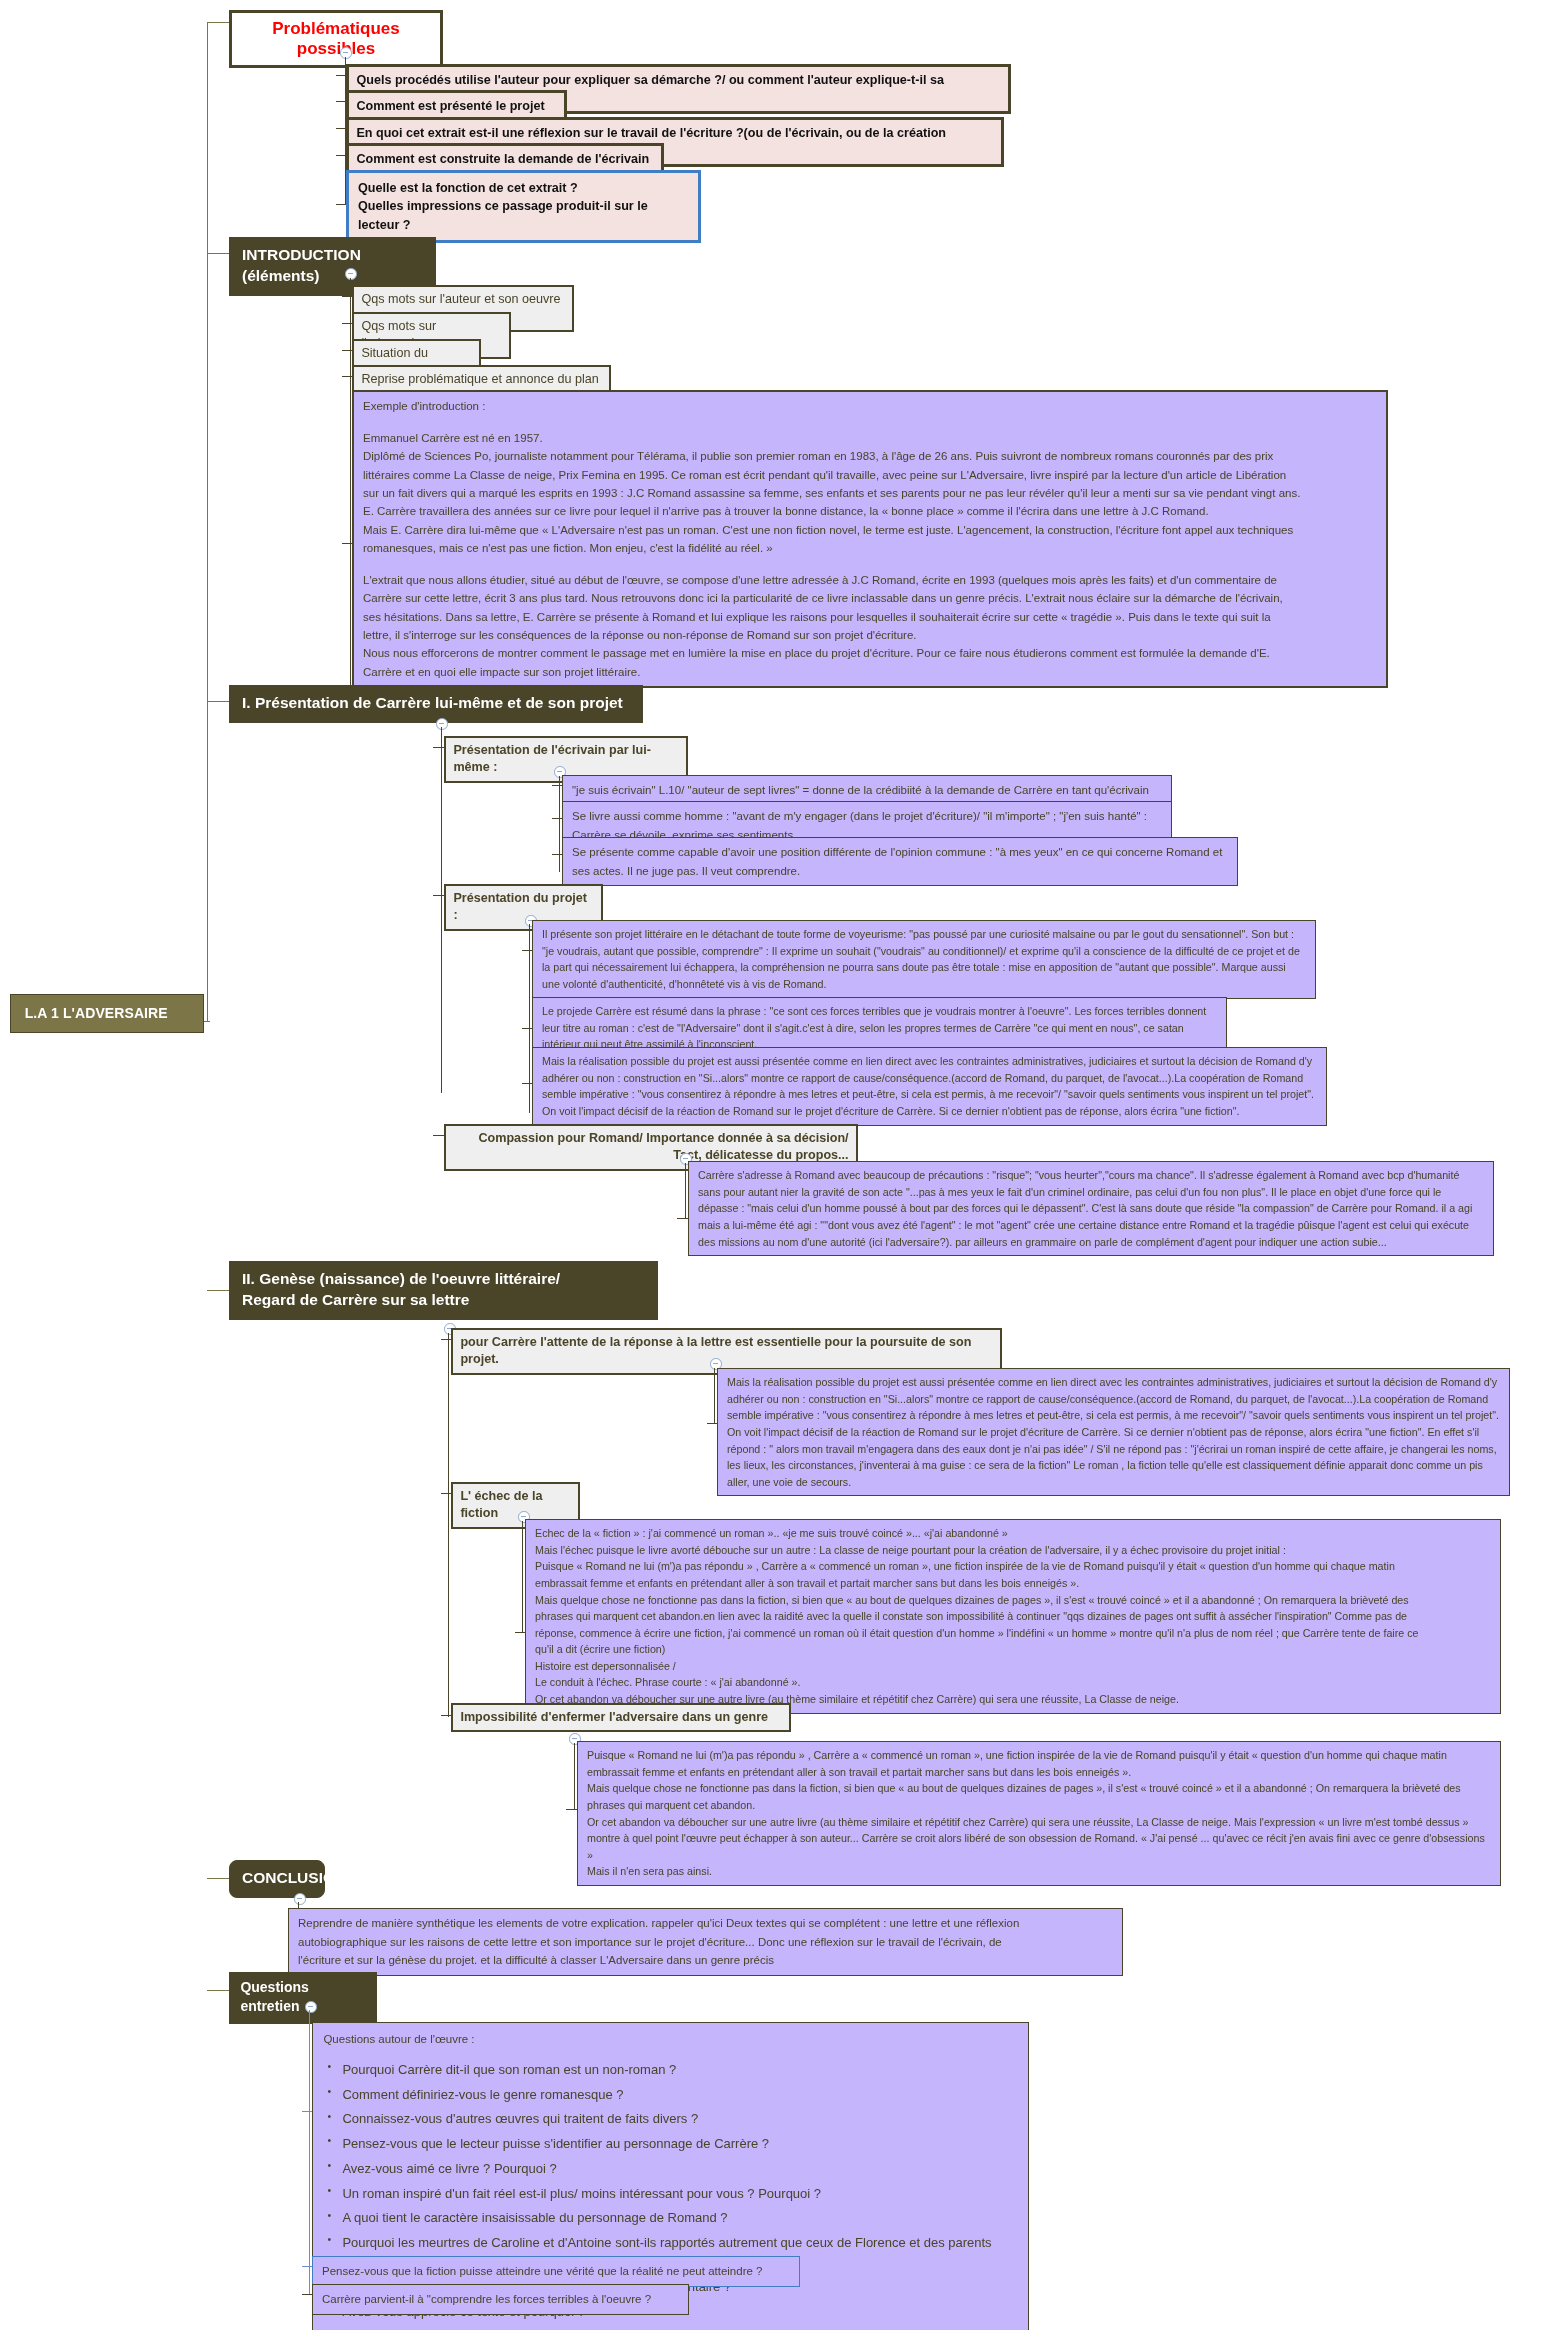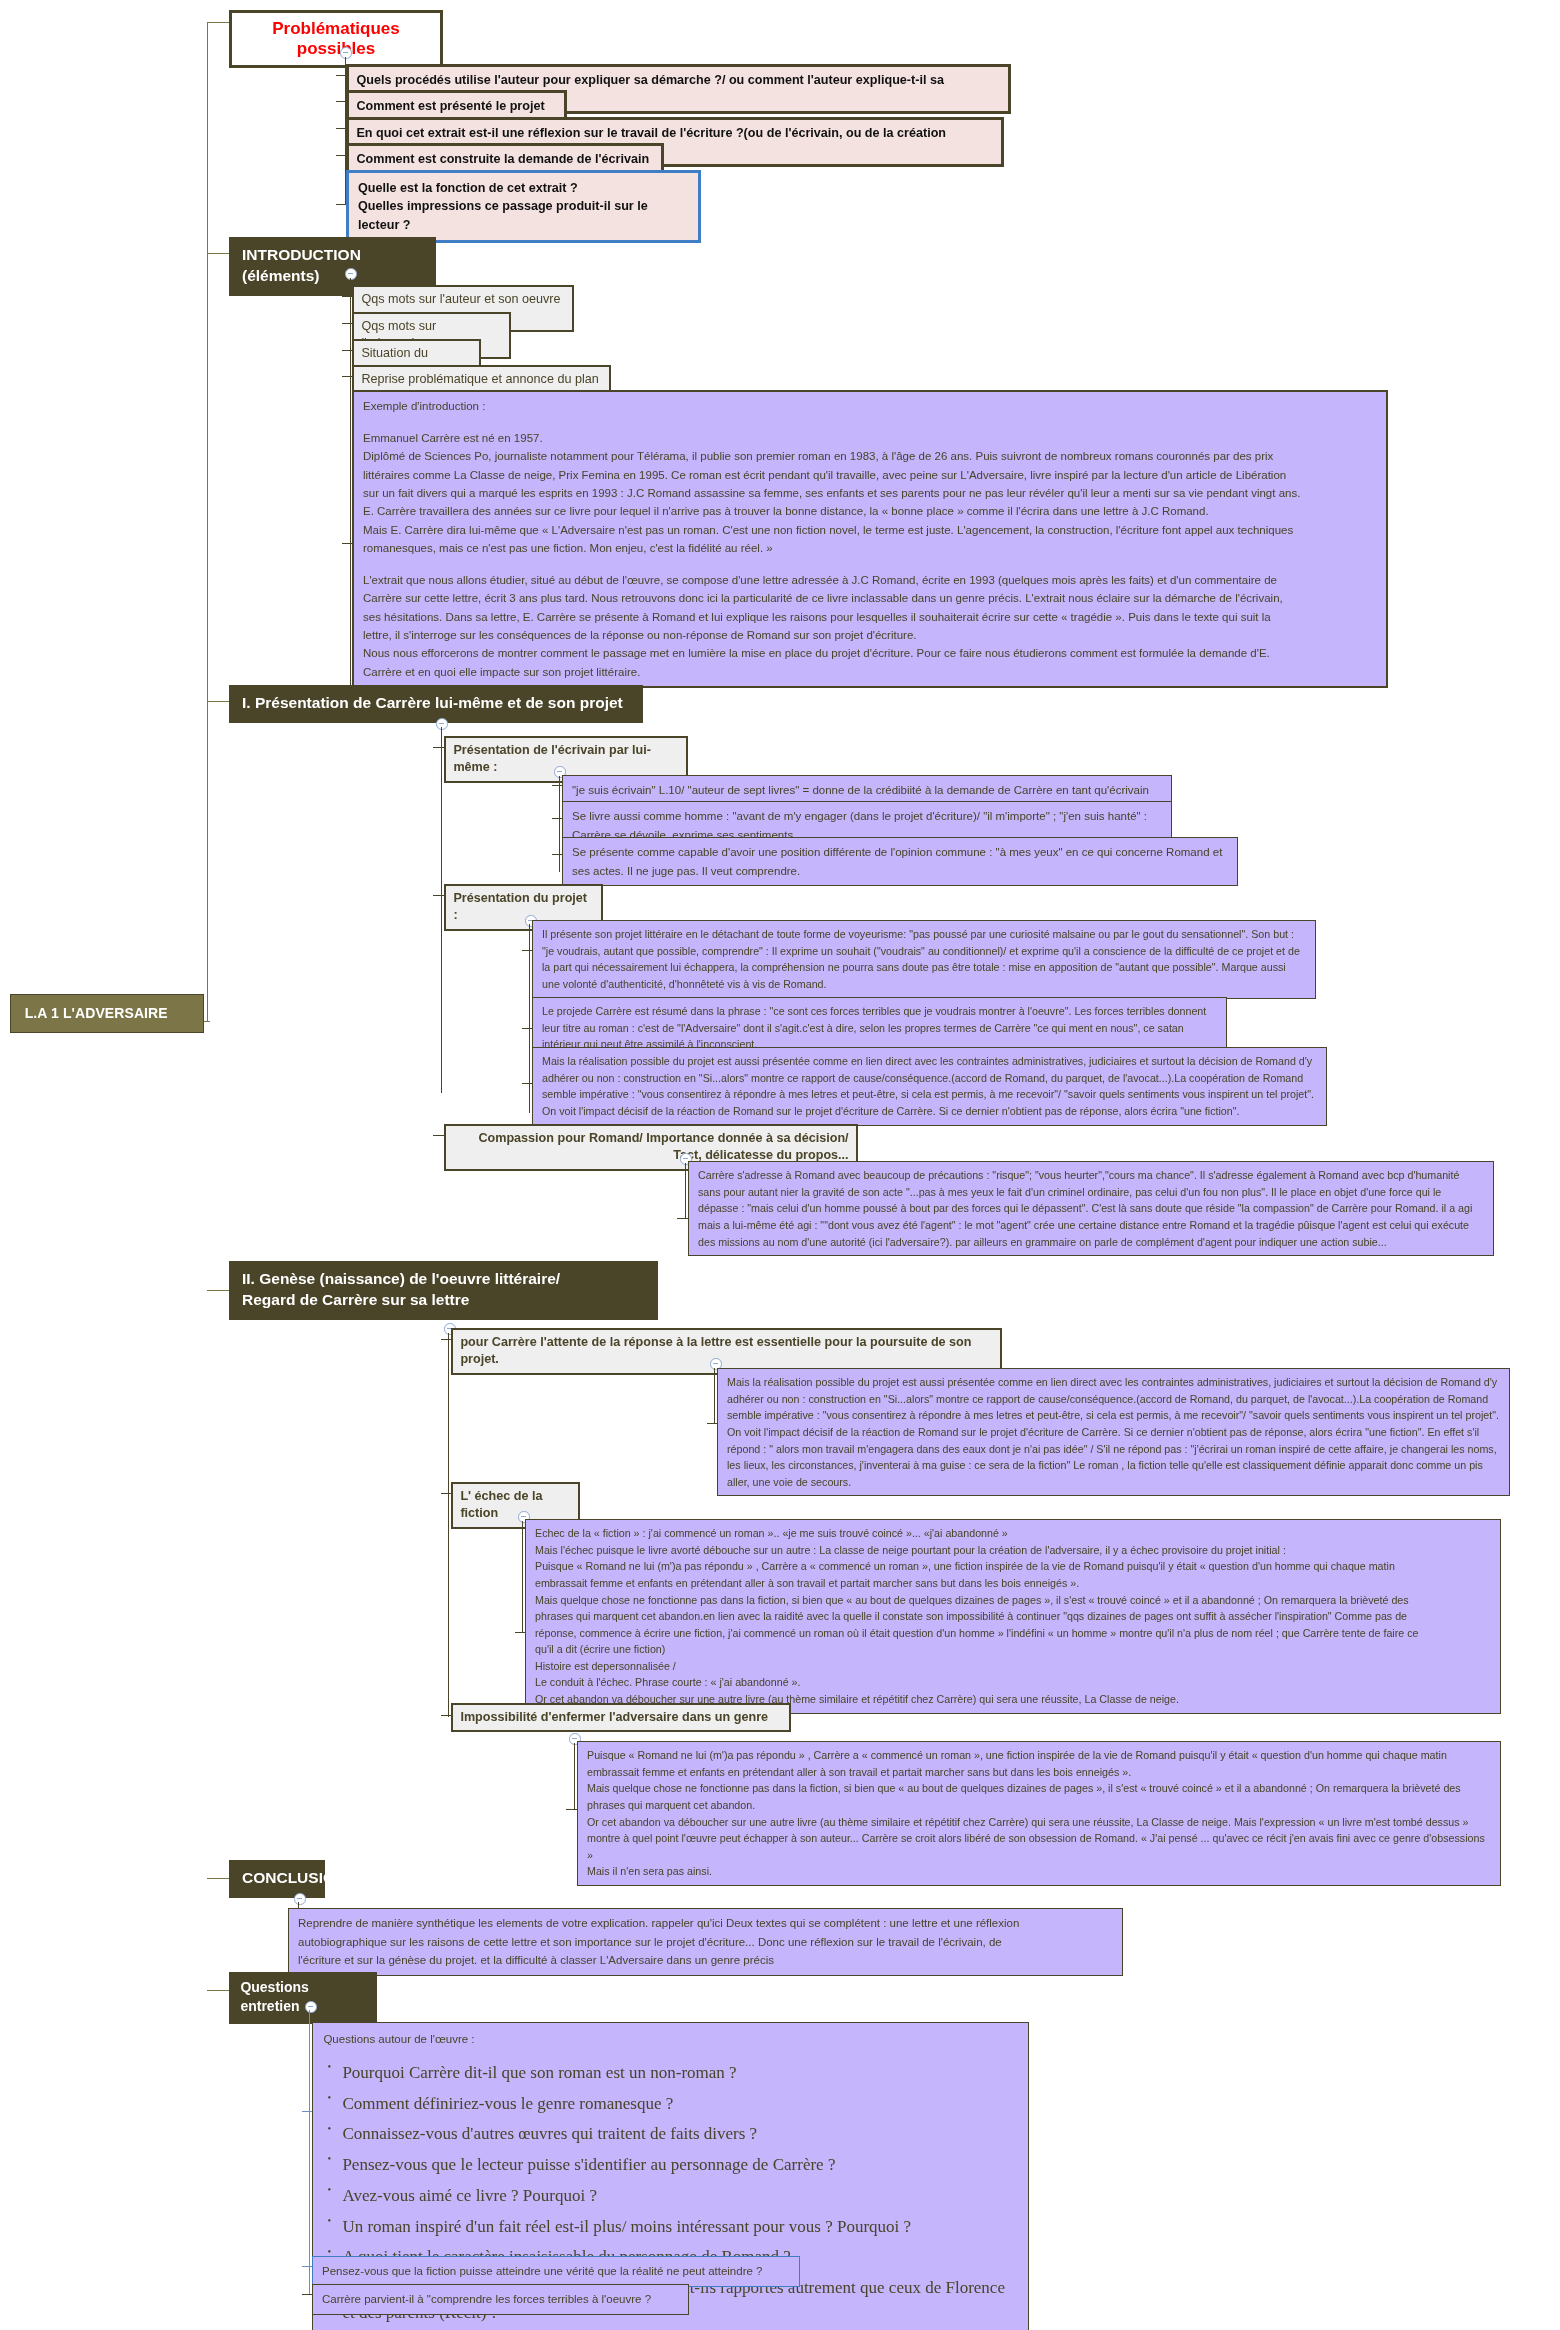--- a/index.html
+++ b/index.html
@@ -73,21 +73,21 @@
     line-height:1.6;
     padding:5.2px 9px;
   }
   .text-node.thin{border-width:1.5px;}
   .text-node.small{font-size:10.7px;line-height:1.55;}
 
   .text-node p{margin:0;}
   .text-node p.gap{margin-top:13.3px;}
 
   ul.qlist{margin:12px 0 0 0;padding:0 0 0 19px;list-style:none;}
-  ul.qlist li{position:relative;margin:0 0 5.2px 0;font-size:17px;line-height:1.5;font-family:Liberation Serif, serif;}
+  ul.qlist li{position:relative;margin:0 0 5.2px 0;font-size:13px;line-height:1.5;}
   ul.qlist li:before{content:"•";position:absolute;left:-15px;top:-0.7px;font-size:10.4px;}
 
   
   .ln{position:absolute;background:#4a4428;}
   .ln.v{width:0.7px;}
   .ln.h{height:0.7px;}
   .ln.blue{background:#6d8fc0;}
   .ln.thin{background:#7b7547;}
 
   .knob{
@@ -265,21 +265,21 @@
   <div class="node text-node thin small" style="left:577px;top:1741px;width:924px;">
     <p>Puisque « Romand ne lui (m')a pas répondu » , Carrère a « commencé un roman », une fiction inspirée de la vie de Romand puisqu'il y était « question  d'un homme qui chaque matin</p>
     <p>embrassait femme et enfants en prétendant aller à son travail et partait marcher sans but dans les bois enneigés ».</p>
     <p>Mais quelque chose ne fonctionne pas dans la fiction, si bien que « au bout de quelques dizaines de pages », il s'est « trouvé coincé » et il a abandonné ; On remarquera la brièveté des</p>
     <p>phrases qui marquent cet abandon.</p>
     <p>Or cet abandon va déboucher sur une autre livre (au thème similaire et répétitif chez Carrère) qui sera une réussite, La Classe de neige. Mais l'expression  « un livre m'est tombé dessus »</p>
     <p>montre à quel point l'œuvre peut échapper à son auteur... Carrère se croit alors libéré de son obsession de Romand. « J'ai pensé ... qu'avec ce récit j'en avais fini avec ce genre d'obsessions »</p>
     <p>Mais il n'en sera pas ainsi.</p>
   </div>
 
-  <div class="node head-node" style="left:229px;top:1860px;width:96px;">CONCLUSION</div>
+  <div class="node head-node" style="left:229px;top:1860px;width:96px;border-radius:8px;">CONCLUSION</div>
 
   <div class="knob" style="left:294px;top:1893px;"></div>
   <div class="ln v" style="left:298px;top:1902px;height:48px;"></div>
   <div class="ln h" style="left:291px;top:1950px;width:15px;"></div>
 
   <div class="node text-node thin" style="left:288px;top:1908px;width:835px;">
     <p>Reprendre   de manière synthétique les elements de votre explication. rappeler qu'ici Deux textes qui se complétent : une lettre et une réflexion</p>
     <p>autobiographique sur les raisons de cette lettre et son importance sur le projet d'écriture... Donc une réflexion sur le travail de l'écrivain, de</p>
     <p>l'écriture et sur la génèse du projet. et la difficulté à classer L'Adversaire dans un genre précis</p>
   </div>

